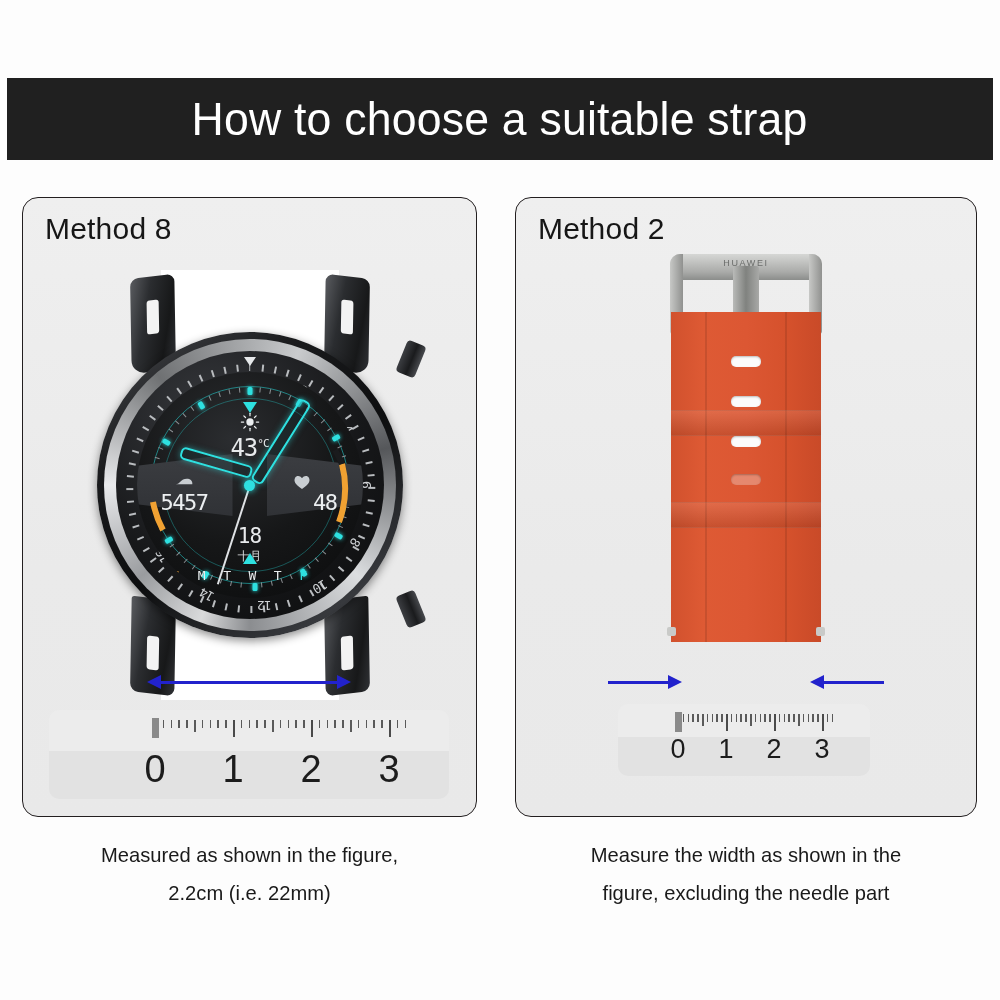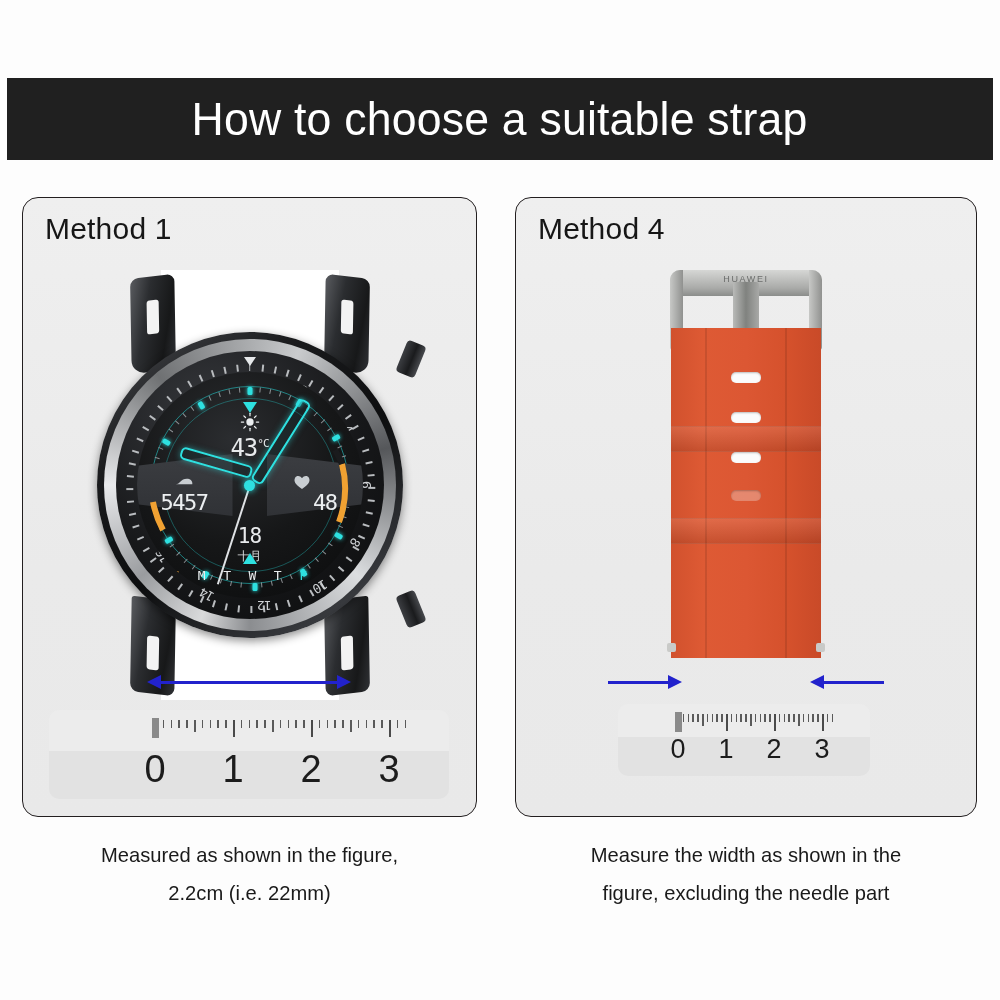--- a/index.html
+++ b/index.html
@@ -163,21 +163,21 @@
 
   .crown {
     position: absolute; width: 20px; height: 34px;
     background: linear-gradient(90deg,#3c3e42,#1a1b1d 55%,#47494d);
     border-radius: 4px;
   }
   .crown.c1 { right: -6px; top: 72px; transform: rotate(22deg); }
   .crown.c2 { right: -6px; bottom: 74px; transform: rotate(-22deg); }
 
   
-  .band-wrap { position: absolute; left: 50%; top: 72px; transform: translateX(-50%);
+  .band-wrap { position: absolute; left: 50%; top: 56px; transform: translateX(-50%);
                width: 230px; height: 450px; }
   .buckle { position: absolute; left: 50%; top: 0; transform: translateX(-50%);
             width: 152px; height: 80px; }
   .buckle-top-bar {
     position: absolute; left: 0; top: 0; width: 100%; height: 26px;
     background: linear-gradient(180deg,#d6d7d5,#a9aaa8 70%,#8b8d8b);
     border-radius: 10px 10px 0 0;
   }
   .buckle-brand {
     position: absolute; left: 50%; top: 4px; transform: translateX(-50%);
@@ -250,21 +250,21 @@
 </head>
 <body>
 
 <div id="page">
 
   <div class="banner">
     <div class="banner-title">How to choose a suitable strap</div>
   </div>
 
   <div class="panel panel-left">
-    <div class="panel-title">Method 1</div>
+    <div class="panel-title">Method 8</div>
     <div class="stage">
 
       <div class="watch-wrap">
         <div class="strap-top"></div>
         <div class="strap-bot"></div>
 
         <div class="lug tl">
           <div class="lug-notch" style="left:16px;top:24px;"></div>
         </div>
         <div class="lug tr">
@@ -530,21 +530,21 @@
             <div class="r-num" style="left: 106px; top: 38px; font-size: 38px;">0</div>
             <div class="r-num" style="left: 184px; top: 38px; font-size: 38px;">1</div>
             <div class="r-num" style="left: 262px; top: 38px; font-size: 38px;">2</div>
             <div class="r-num" style="left: 340px; top: 38px; font-size: 38px;">3</div>
           </div>
       </div>
     </div>
   </div>
 
   <div class="panel panel-right">
-    <div class="panel-title">Method 4</div>
+    <div class="panel-title">Method 2</div>
     <div class="stage">
 
       <div class="band-wrap">
         <div class="buckle">
           <div class="buckle-top-bar"></div>
           <div class="buckle-brand">HUAWEI</div>
           <div class="buckle-side l"></div>
           <div class="buckle-side r"></div>
           <div class="buckle-tongue"></div>
         </div>

